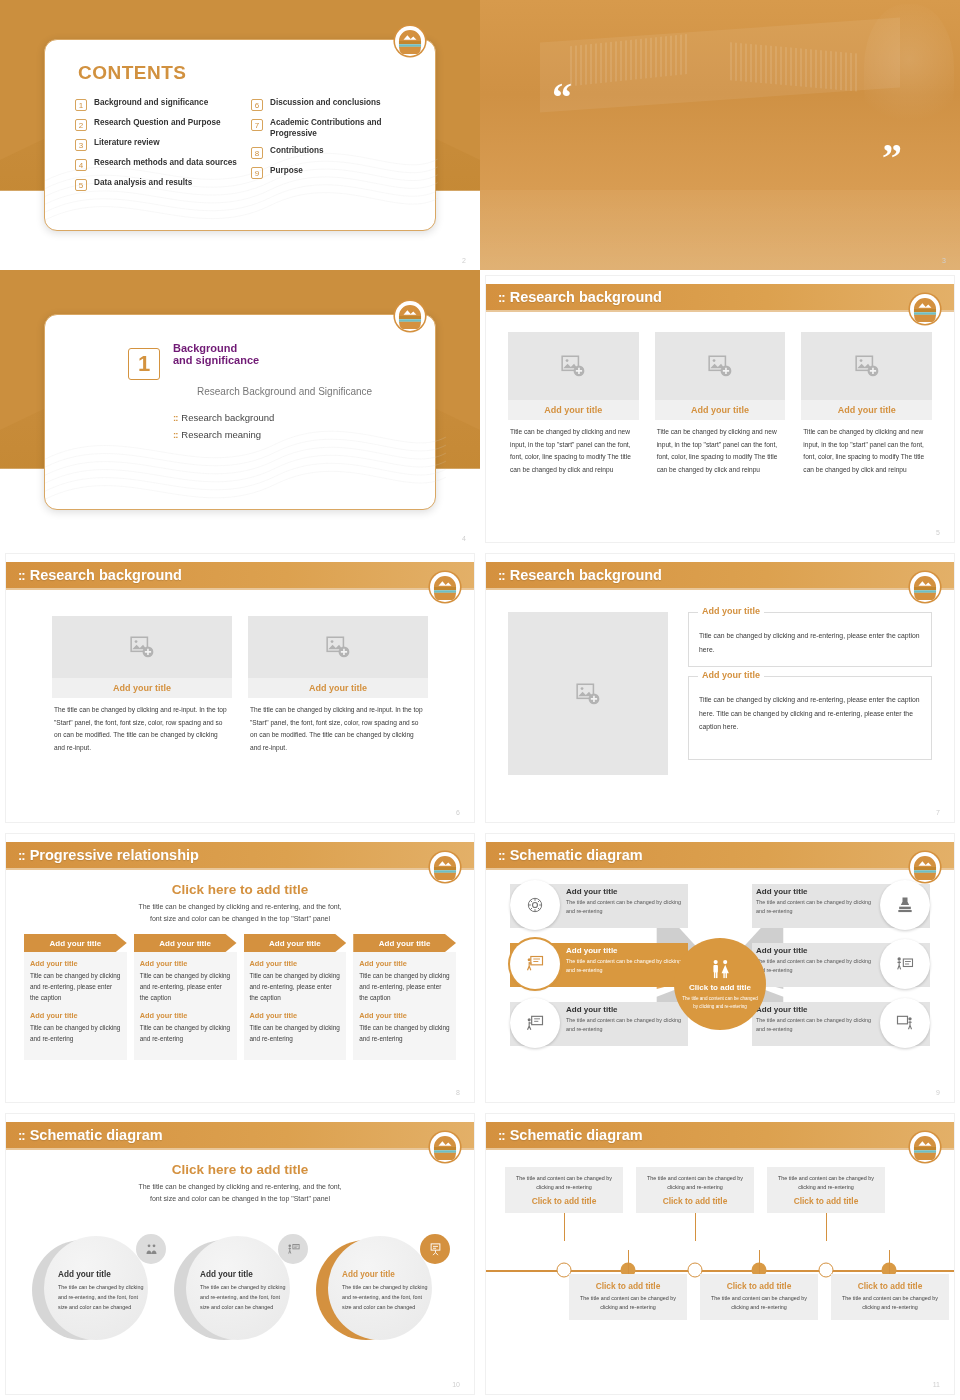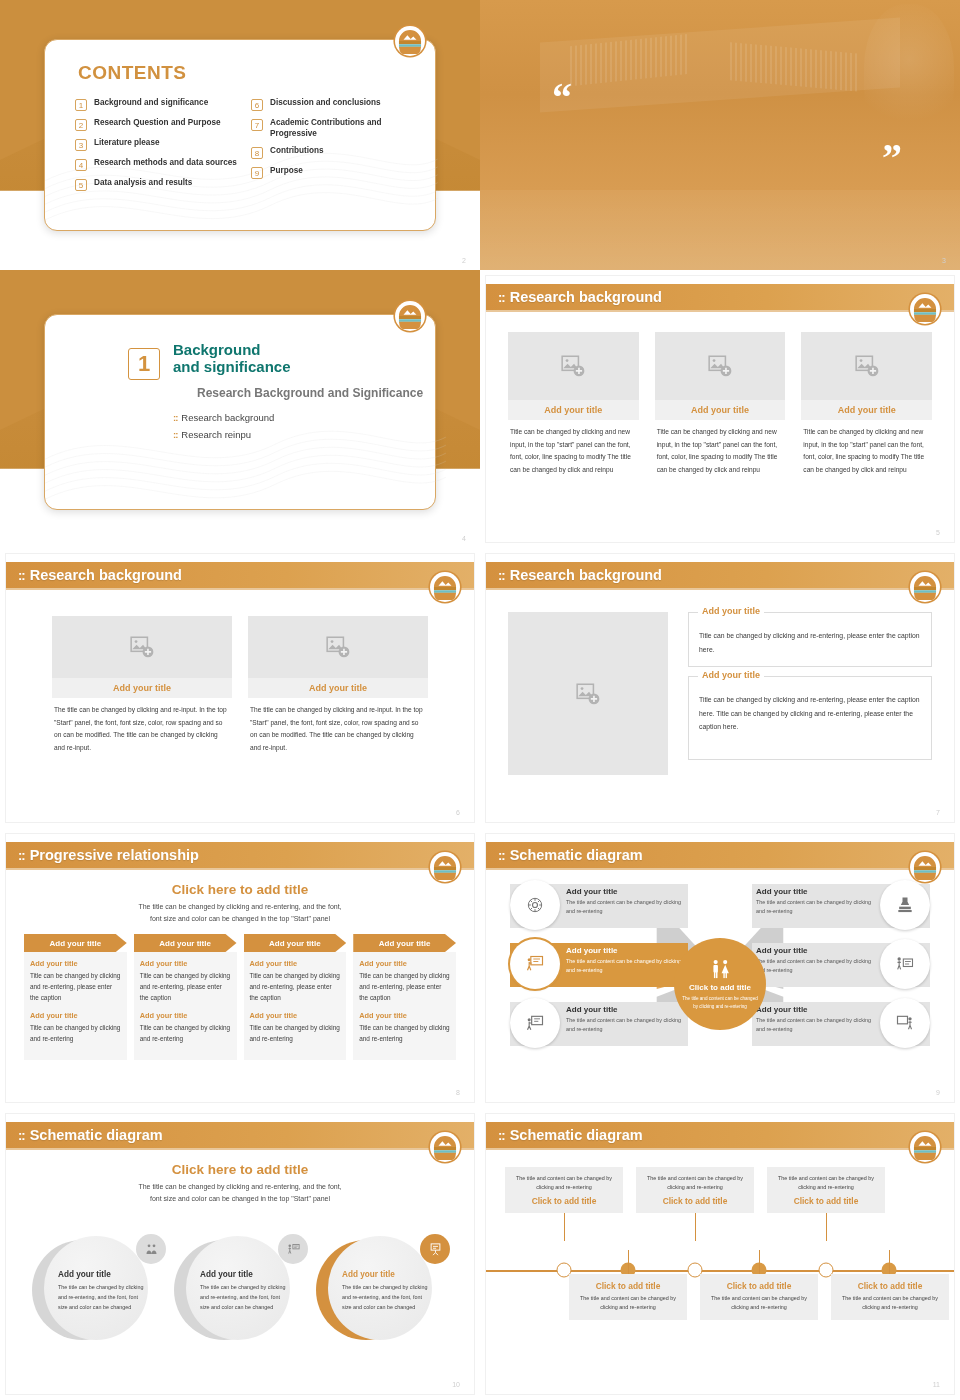--- a/index.html
+++ b/index.html
@@ -59,22 +59,22 @@
   .qmark{position:absolute;color:#fff;font-size:40px;font-weight:bold;line-height:.7;font-family:"Liberation Serif",serif;}
   .qopen{left:72px;top:84px;}
   .qclose{right:58px;top:144px;}
   .qtext{position:absolute;left:113px;top:92px;right:78px;color:#fff;font-size:11.5px;font-weight:bold;line-height:2.0;
          text-shadow:0 1px 2px rgba(120,70,10,.30);}
 
   
   .s3card{left:44px;top:44px;right:44px;bottom:38px;}
   .secnum{position:absolute;left:128px;top:78px;width:32px;height:32px;border:1.6px solid #d4933f;border-radius:3px;
           color:#d4933f;font-size:22px;font-weight:bold;line-height:30px;text-align:center;}
-  .sectitle{position:absolute;left:173px;top:72px;color:#0f766e;font-size:15px;font-weight:bold;line-height:1.12;}
-  .secsub{position:absolute;left:173px;top:116px;color:#777;font-size:12px;font-weight:bold;padding-left:24px;}
+  .sectitle{position:absolute;left:173px;top:72px;color:#701a75;font-size:11px;font-weight:bold;line-height:1.12;}
+  .secsub{position:absolute;left:173px;top:116px;color:#777;font-size:10px;font-weight:normal;padding-left:24px;}
   .secbul{position:absolute;left:173px;top:142px;}
   .secbul div{font-size:9.5px;color:#444;margin-bottom:6px;}
   .secbul span{color:#d4933f;font-weight:bold;letter-spacing:-1px;margin-right:4px;}
 
   
   .imgph{background:#e6e6e6;display:flex;align-items:center;justify-content:center;}
   .imgph svg{width:26px;height:26px;opacity:.55;}
   .capbar{background:#f0f0f0;text-align:center;color:#d4913f;font-weight:bold;font-size:9px;padding:5px 0;}
   .bodytxt{font-size:6.6px;color:#3a3a3a;line-height:1.9;padding:6px 2px 0;}
 
@@ -185,21 +185,21 @@
           <div class="citem">
               <span class="cnum">1</span>
               <span class="clbl">Background and significance</span>
             </div>
           <div class="citem">
               <span class="cnum">2</span>
               <span class="clbl">Research Question and Purpose</span>
             </div>
           <div class="citem">
               <span class="cnum">3</span>
-              <span class="clbl">Literature please</span>
+              <span class="clbl">Literature review</span>
             </div>
           <div class="citem">
               <span class="cnum">4</span>
               <span class="clbl">Research methods and data sources</span>
             </div>
           <div class="citem">
               <span class="cnum">5</span>
               <span class="clbl">Data analysis and results</span>
             </div>
         </div>
@@ -278,21 +278,21 @@
       </div>
     </div>
     <div class="secnum">1</div>
     <div class="sectitle">
       <div>Background</div>
       <div>and significance</div>
     </div>
     <div class="secsub">Research Background and Significance</div>
     <div class="secbul">
       <div><span>::</span><em style="font-style:normal">Research background</em></div>
-      <div><span>::</span><em style="font-style:normal">Research reinpu</em></div>
+      <div><span>::</span><em style="font-style:normal">Research meaning</em></div>
     </div>
     <div class="pgnum">4</div>
   </div>
 
   <div class="slide">
     <div class="inner">
       <div class="hdrbar">
         <span class="dots">::</span>
         <span class="htxt">Research background</span>
       </div>

